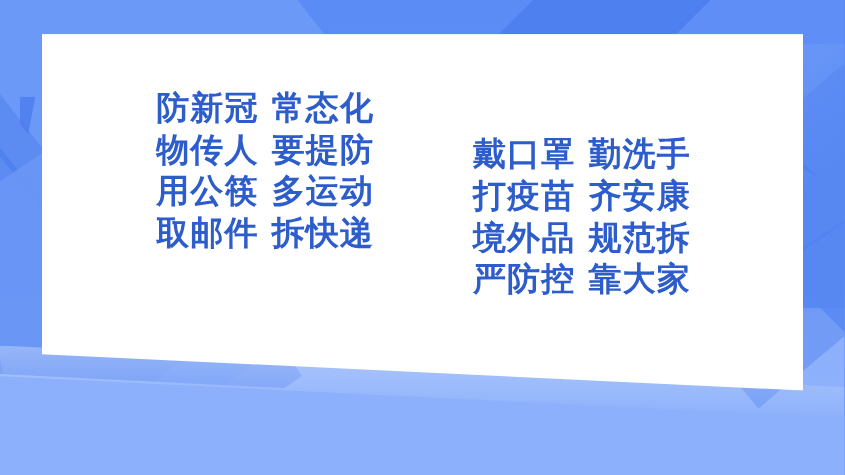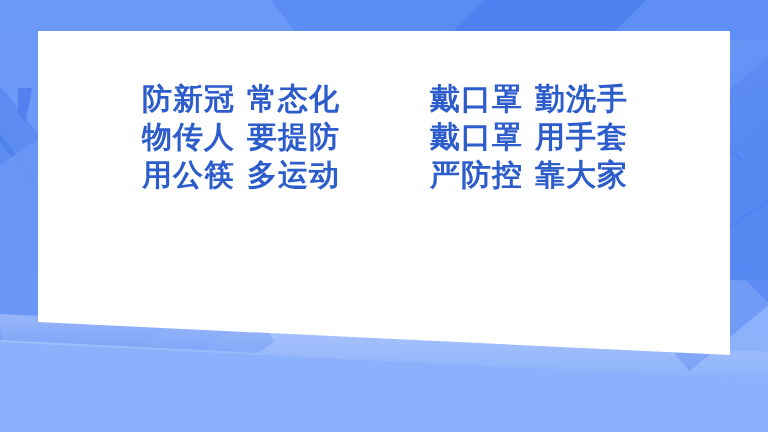--- a/index.html
+++ b/index.html
@@ -163,21 +163,21 @@
     align-content: start;
     padding: 49px 0 0 0;
   }
 
   .col {
     display: flex;
     flex-direction: column;
     gap: 0px;
   }
   .col-left  { padding-left: 104px; }
-  .col-right { padding-left: 46px; }
+  .col-right { padding-left: 46px; margin-top: 42px; }
 
   .line {
     color: #2d5ccb;
     font-size: 30px;
     line-height: 38px;
     font-weight: 700;
     letter-spacing: 1px;
     white-space: nowrap;
     font-family: "DejaVu Sans", "Liberation Sans", sans-serif;
   }
@@ -208,22 +208,24 @@
   <div class="facet facet-horizon-edge"></div>
 
   <div class="panel"></div>
 
   <div class="slogans">
 
     <div class="col col-left">
       <div class="line"><span>防新冠</span><span class="gap"></span><span>常态化</span></div>
       <div class="line"><span>物传人</span><span class="gap"></span><span>要提防</span></div>
       <div class="line"><span>用公筷</span><span class="gap"></span><span>多运动</span></div>
+      <div class="line"><span>取邮件</span><span class="gap"></span><span>拆快递</span></div>
     </div>
 
     <div class="col col-right">
       <div class="line"><span>戴口罩</span><span class="gap"></span><span>勤洗手</span></div>
-      <div class="line"><span>戴口罩</span><span class="gap"></span><span>用手套</span></div>
+      <div class="line"><span>打疫苗</span><span class="gap"></span><span>齐安康</span></div>
+      <div class="line"><span>境外品</span><span class="gap"></span><span>规范拆</span></div>
       <div class="line"><span>严防控</span><span class="gap"></span><span>靠大家</span></div>
     </div>
 
   </div>
 </div>
 
 </body></html>

